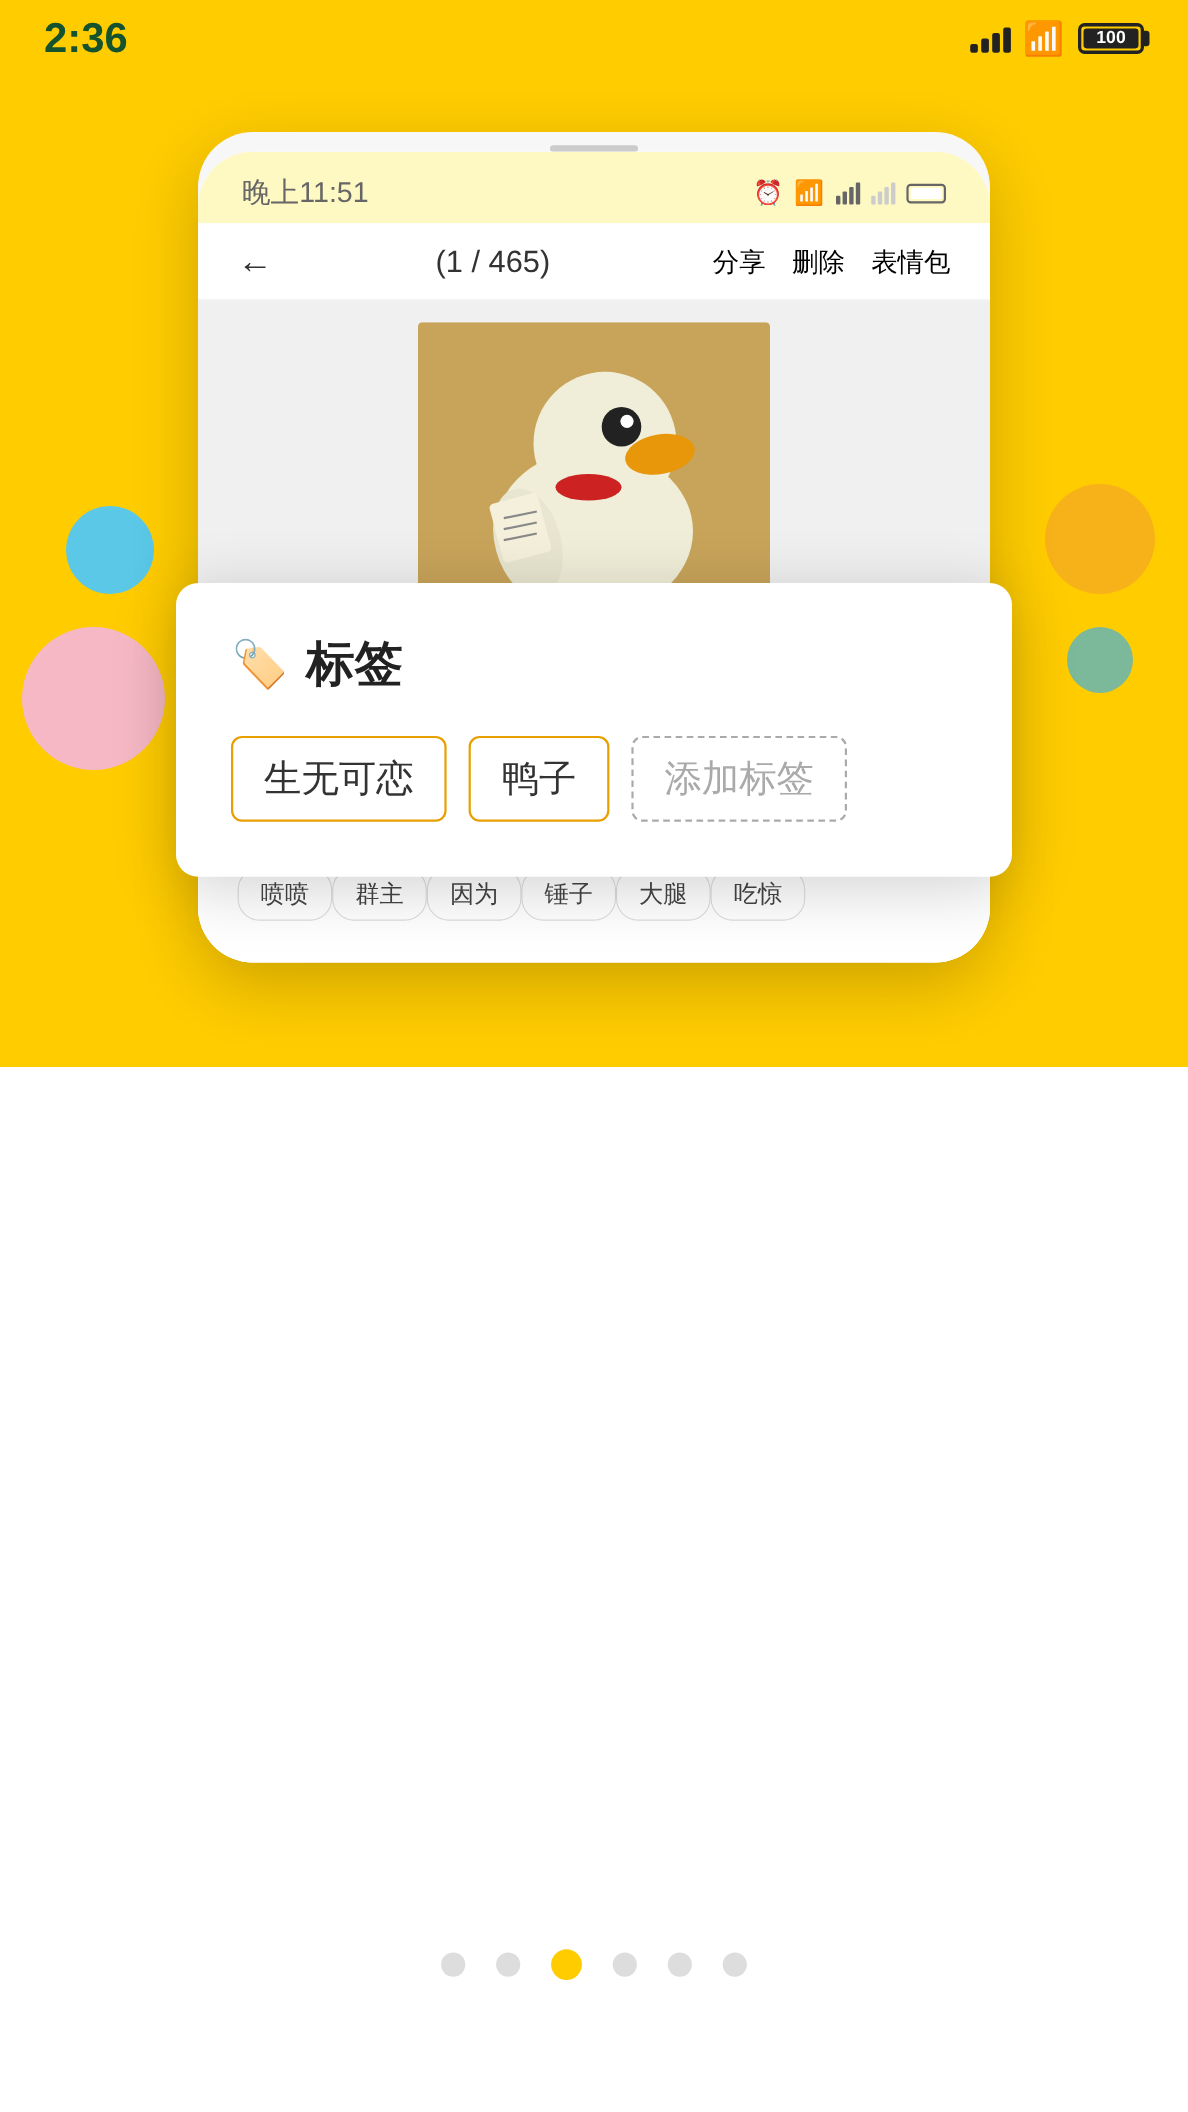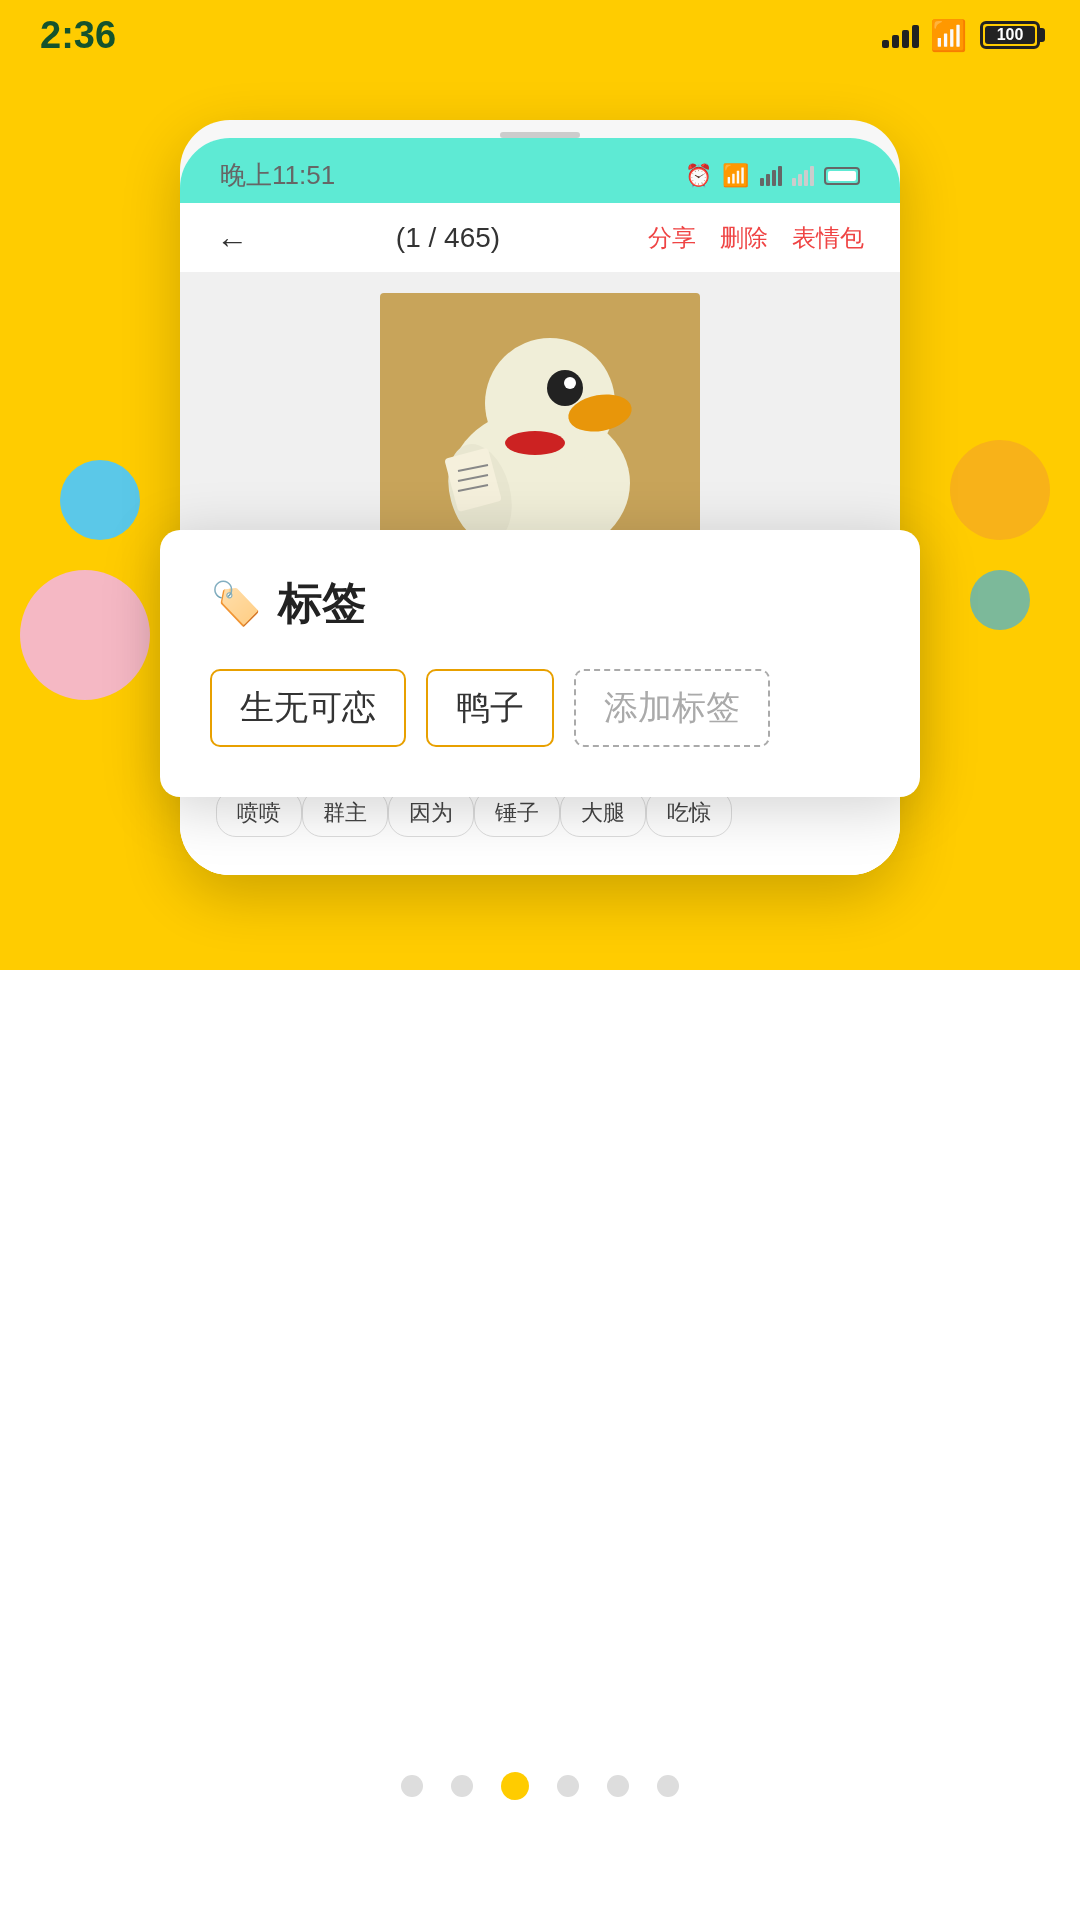--- a/index.html
+++ b/index.html
@@ -157,21 +157,21 @@
     }
 
     .phone-inner {
       background: #fff;
       border-radius: 50px;
       overflow: hidden;
     }
 
     
     .phone-status-bar {
-      background: #5eead4;
+      background: #fef9c3;
       padding: 20px 40px 10px;
       display: flex;
       align-items: center;
       justify-content: space-between;
       gap: 36px;
     }
     .phone-time {
       font-size: 26px;
       color: #666;
     }
@@ -200,21 +200,21 @@
       font-size: 28px;
       color: #333;
       font-weight: 500;
     }
     .phone-actions {
       display: flex;
       gap: 24px;
     }
     .phone-action {
       font-size: 24px;
-      color: #ef4444;
+      color: #000000;
     }
 
     
     .phone-content {
       background: #f0f0f0;
       min-height: 320px;
       display: flex;
       align-items: center;
       justify-content: center;
       overflow: hidden;

